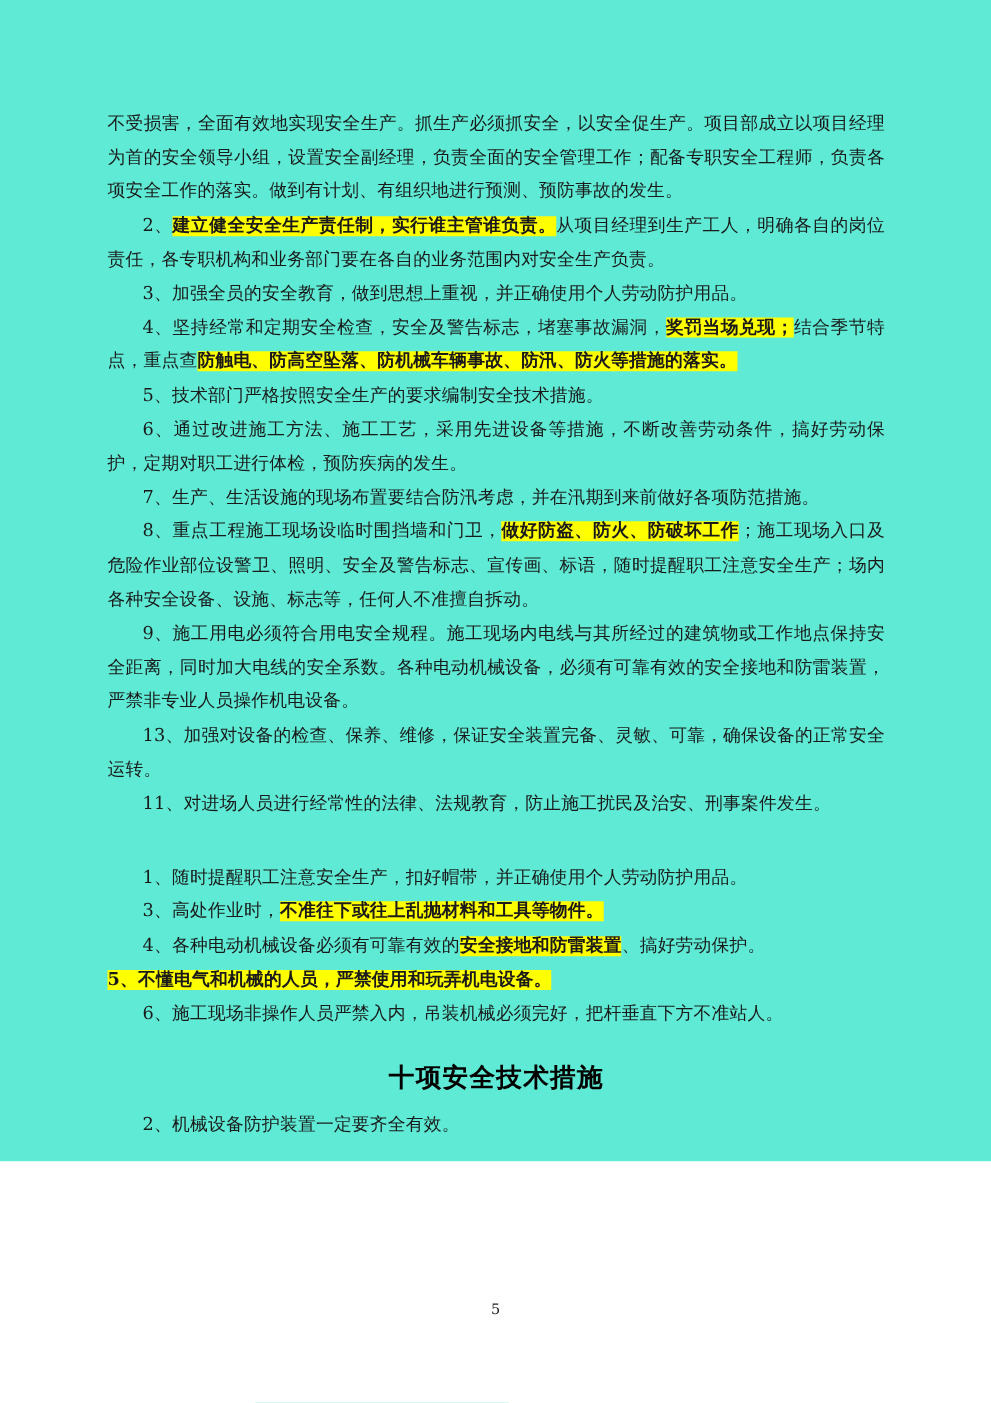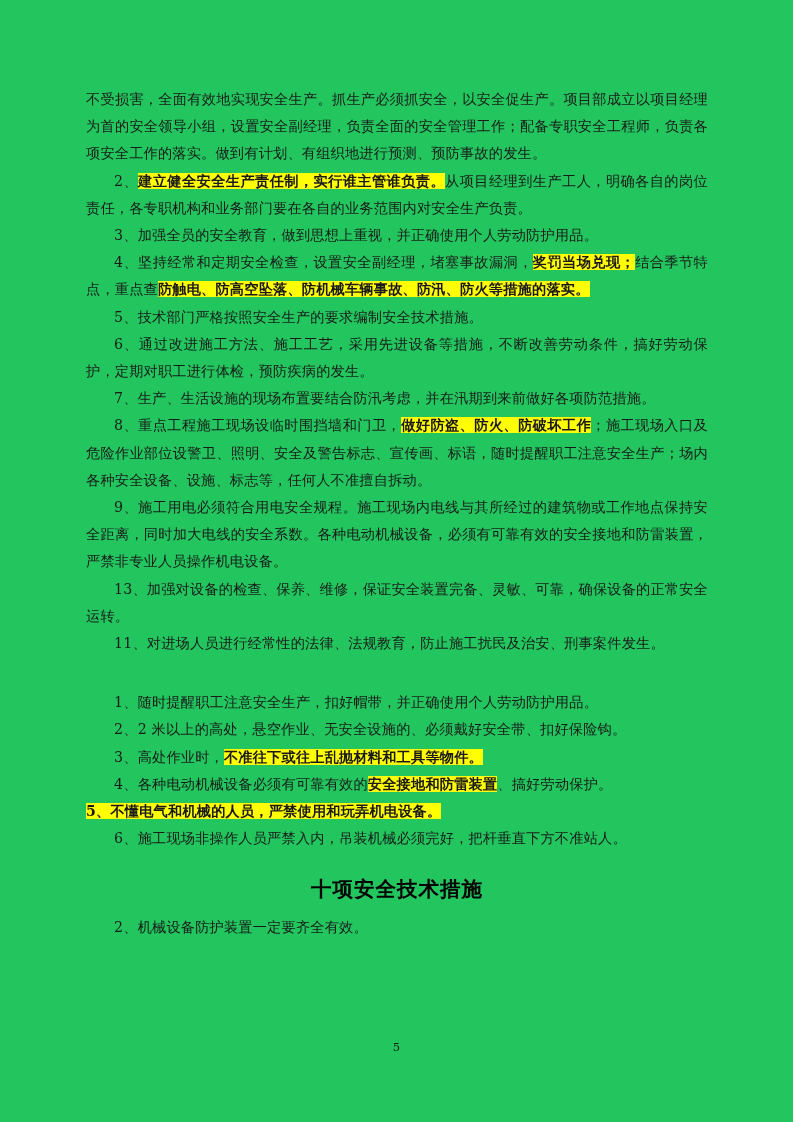--- a/index.html
+++ b/index.html
@@ -14,22 +14,22 @@
     font-family: "DejaVu Serif", "Liberation Serif", serif;
     color: #000000;
     overflow: hidden;
   }
 
   .page {
     position: absolute;
     left: 0;
     top: 0;
     width: 793px;
-    height: 1122px;
-    background: #22c55e;
+    height: 929px;
+    background: #5eead4;
   }
 
   .content {
     position: absolute;
     left: 86px;
     top: 86px;
     width: 622px;
   }
 
   
@@ -87,21 +87,21 @@
 <div class="page">
 
   <div class="content">
 
     <p class="para noindent">不受损害，全面有效地实现安全生产。抓生产必须抓安全，以安全促生产。项目部成立以项目经理为首的安全领导小组，设置安全副经理，负责全面的安全管理工作；配备专职安全工程师，负责各项安全工作的落实。做到有计划、有组织地进行预测、预防事故的发生。</p>
 
     <p class="para indent"><span>2、</span><span class="hl">建立健全安全生产责任制，实行谁主管谁负责。</span><span>从项目经理到生产工人，明确各自的岗位责任，各专职机构和业务部门要在各自的业务范围内对安全生产负责。</span></p>
 
     <p class="para indent"><span>3、</span><span>加强全员的安全教育，做到思想上重视，并正确使用个人劳动防护用品。</span></p>
 
-    <p class="para indent"><span>4、</span><span>坚持经常和定期安全检查，设置安全副经理，堵塞事故漏洞，</span><span class="hl">奖罚当场兑现；</span><span>结合季节特点，重点查</span><span class="hl">防触电、防高空坠落、防机械车辆事故、防汛、防火等措施的落实。</span></p>
+    <p class="para indent"><span>4、</span><span>坚持经常和定期安全检查，安全及警告标志，堵塞事故漏洞，</span><span class="hl">奖罚当场兑现；</span><span>结合季节特点，重点查</span><span class="hl">防触电、防高空坠落、防机械车辆事故、防汛、防火等措施的落实。</span></p>
 
     <p class="para indent"><span>5、</span><span>技术部门严格按照安全生产的要求编制安全技术措施。</span></p>
 
     <p class="para indent"><span>6、</span><span>通过改进施工方法、施工工艺，采用先进设备等措施，不断改善劳动条件，搞好劳动保护，定期对职工进行体检，预防疾病的发生。</span></p>
 
     <p class="para indent"><span>7、</span><span>生产、生活设施的现场布置要结合防汛考虑，并在汛期到来前做好各项防范措施。</span></p>
 
     <p class="para indent"><span>8、</span><span>重点工程施工现场设临时围挡墙和门卫，</span><span class="hl">做好防盗、防火、防破坏工作</span><span>；施工现场入口及危险作业部位设警卫、照明、安全及警告标志、宣传画、标语，随时提醒职工注意安全生产；场内各种安全设备、设施、标志等，任何人不准擅自拆动。</span></p>
 
     <p class="para indent"><span>9、</span><span>施工用电必须符合用电安全规程。施工现场内电线与其所经过的建筑物或工作地点保持安全距离，同时加大电线的安全系数。各种电动机械设备，必须有可靠有效的安全接地和防雷装置，严禁非专业人员操作机电设备。</span></p>
@@ -110,21 +110,20 @@
 
     <p class="para indent"><span>11、</span><span>对进场人员进行经常性的法律、法规教育，防止施工扰民及治安、刑事案件发生。</span></p>
 
     <div class="gap-before-heading"></div>
 
 
     <div class="gap-after-heading"></div>
 
     <p class="para indent"><span>1、</span><span>随时提醒职工注意安全生产，扣好帽带，并正确使用个人劳动防护用品。</span></p>
 
-    <p class="para indent"><span>2、</span><span>2 米以上的高处，悬空作业、无安全设施的、必须戴好安全带、扣好保险钩。</span></p>
 
     <p class="para indent"><span>3、</span><span>高处作业时，</span><span class="hl">不准往下或往上乱抛材料和工具等物件。</span></p>
 
     <p class="para indent"><span>4、</span><span>各种电动机械设备必须有可靠有效的</span><span class="hl">安全接地和防雷装置</span><span>、搞好劳动保护。</span></p>
 
     <p class="para noindent"><span class="hl">5、不懂电气和机械的人员，严禁使用和玩弄机电设备。</span></p>
 
     <p class="para indent"><span>6、</span><span>施工现场非操作人员严禁入内，吊装机械必须完好，把杆垂直下方不准站人。</span></p>
 
     <div class="gap-before-heading"></div>

